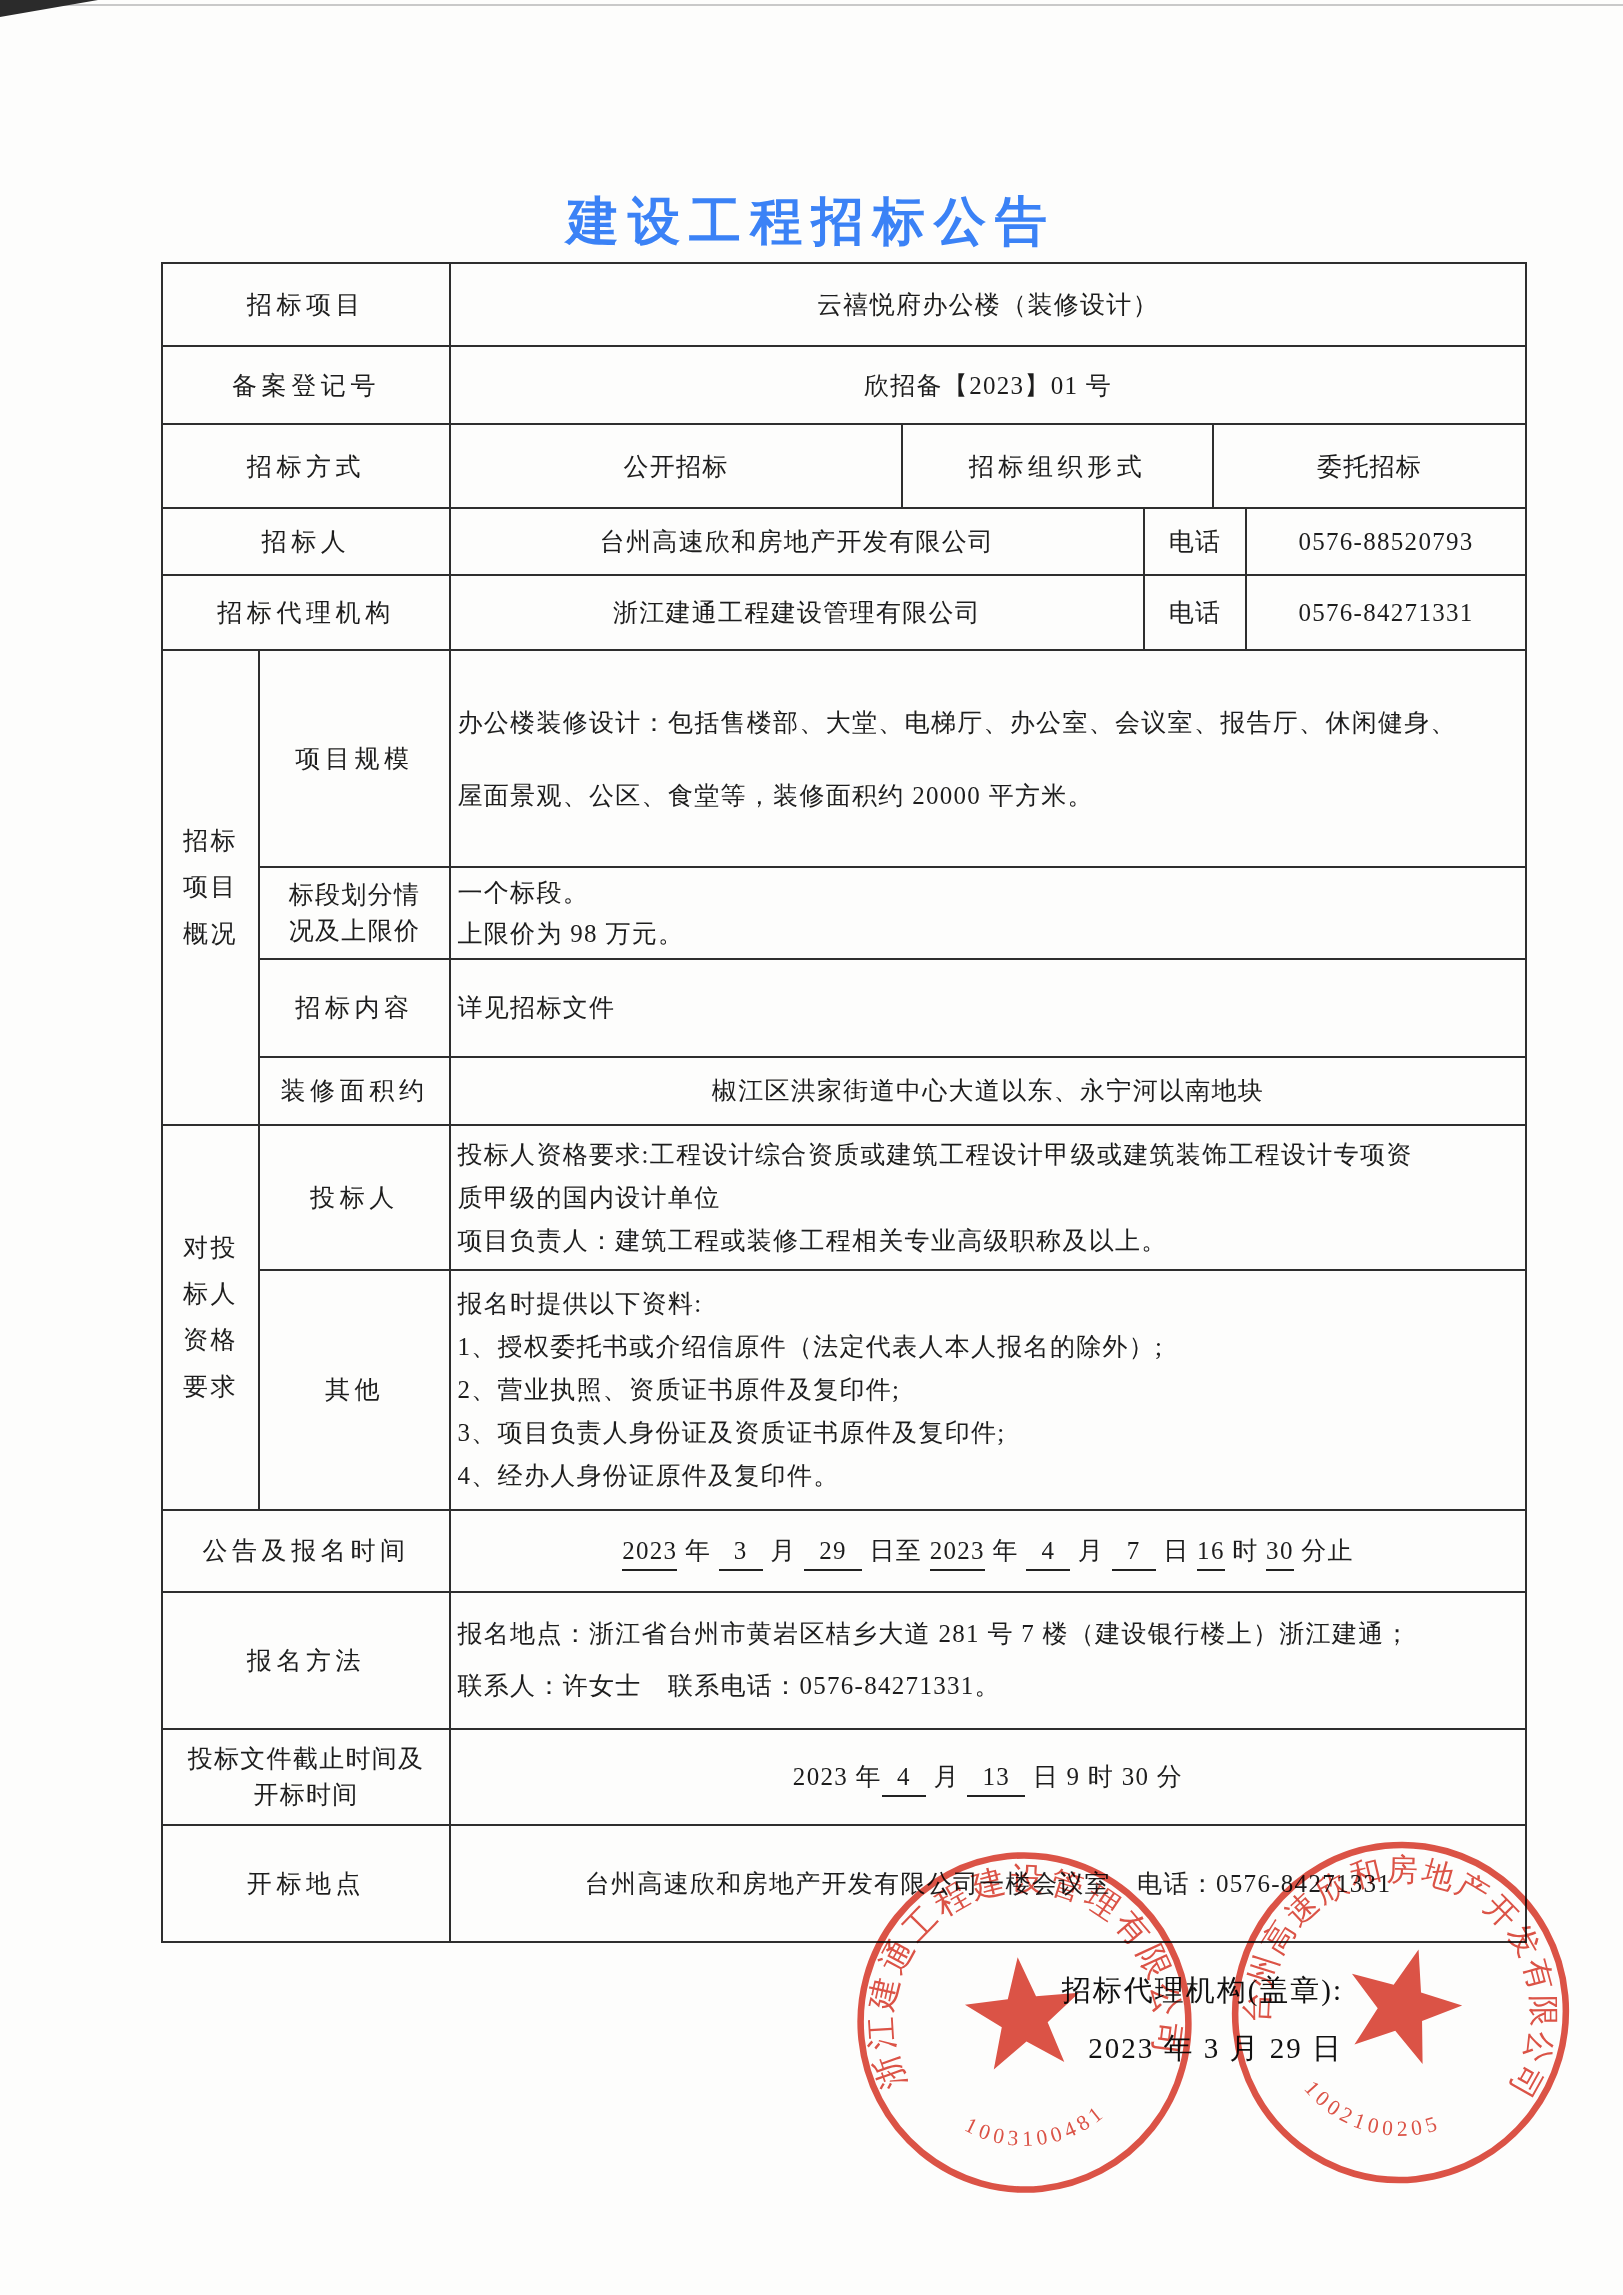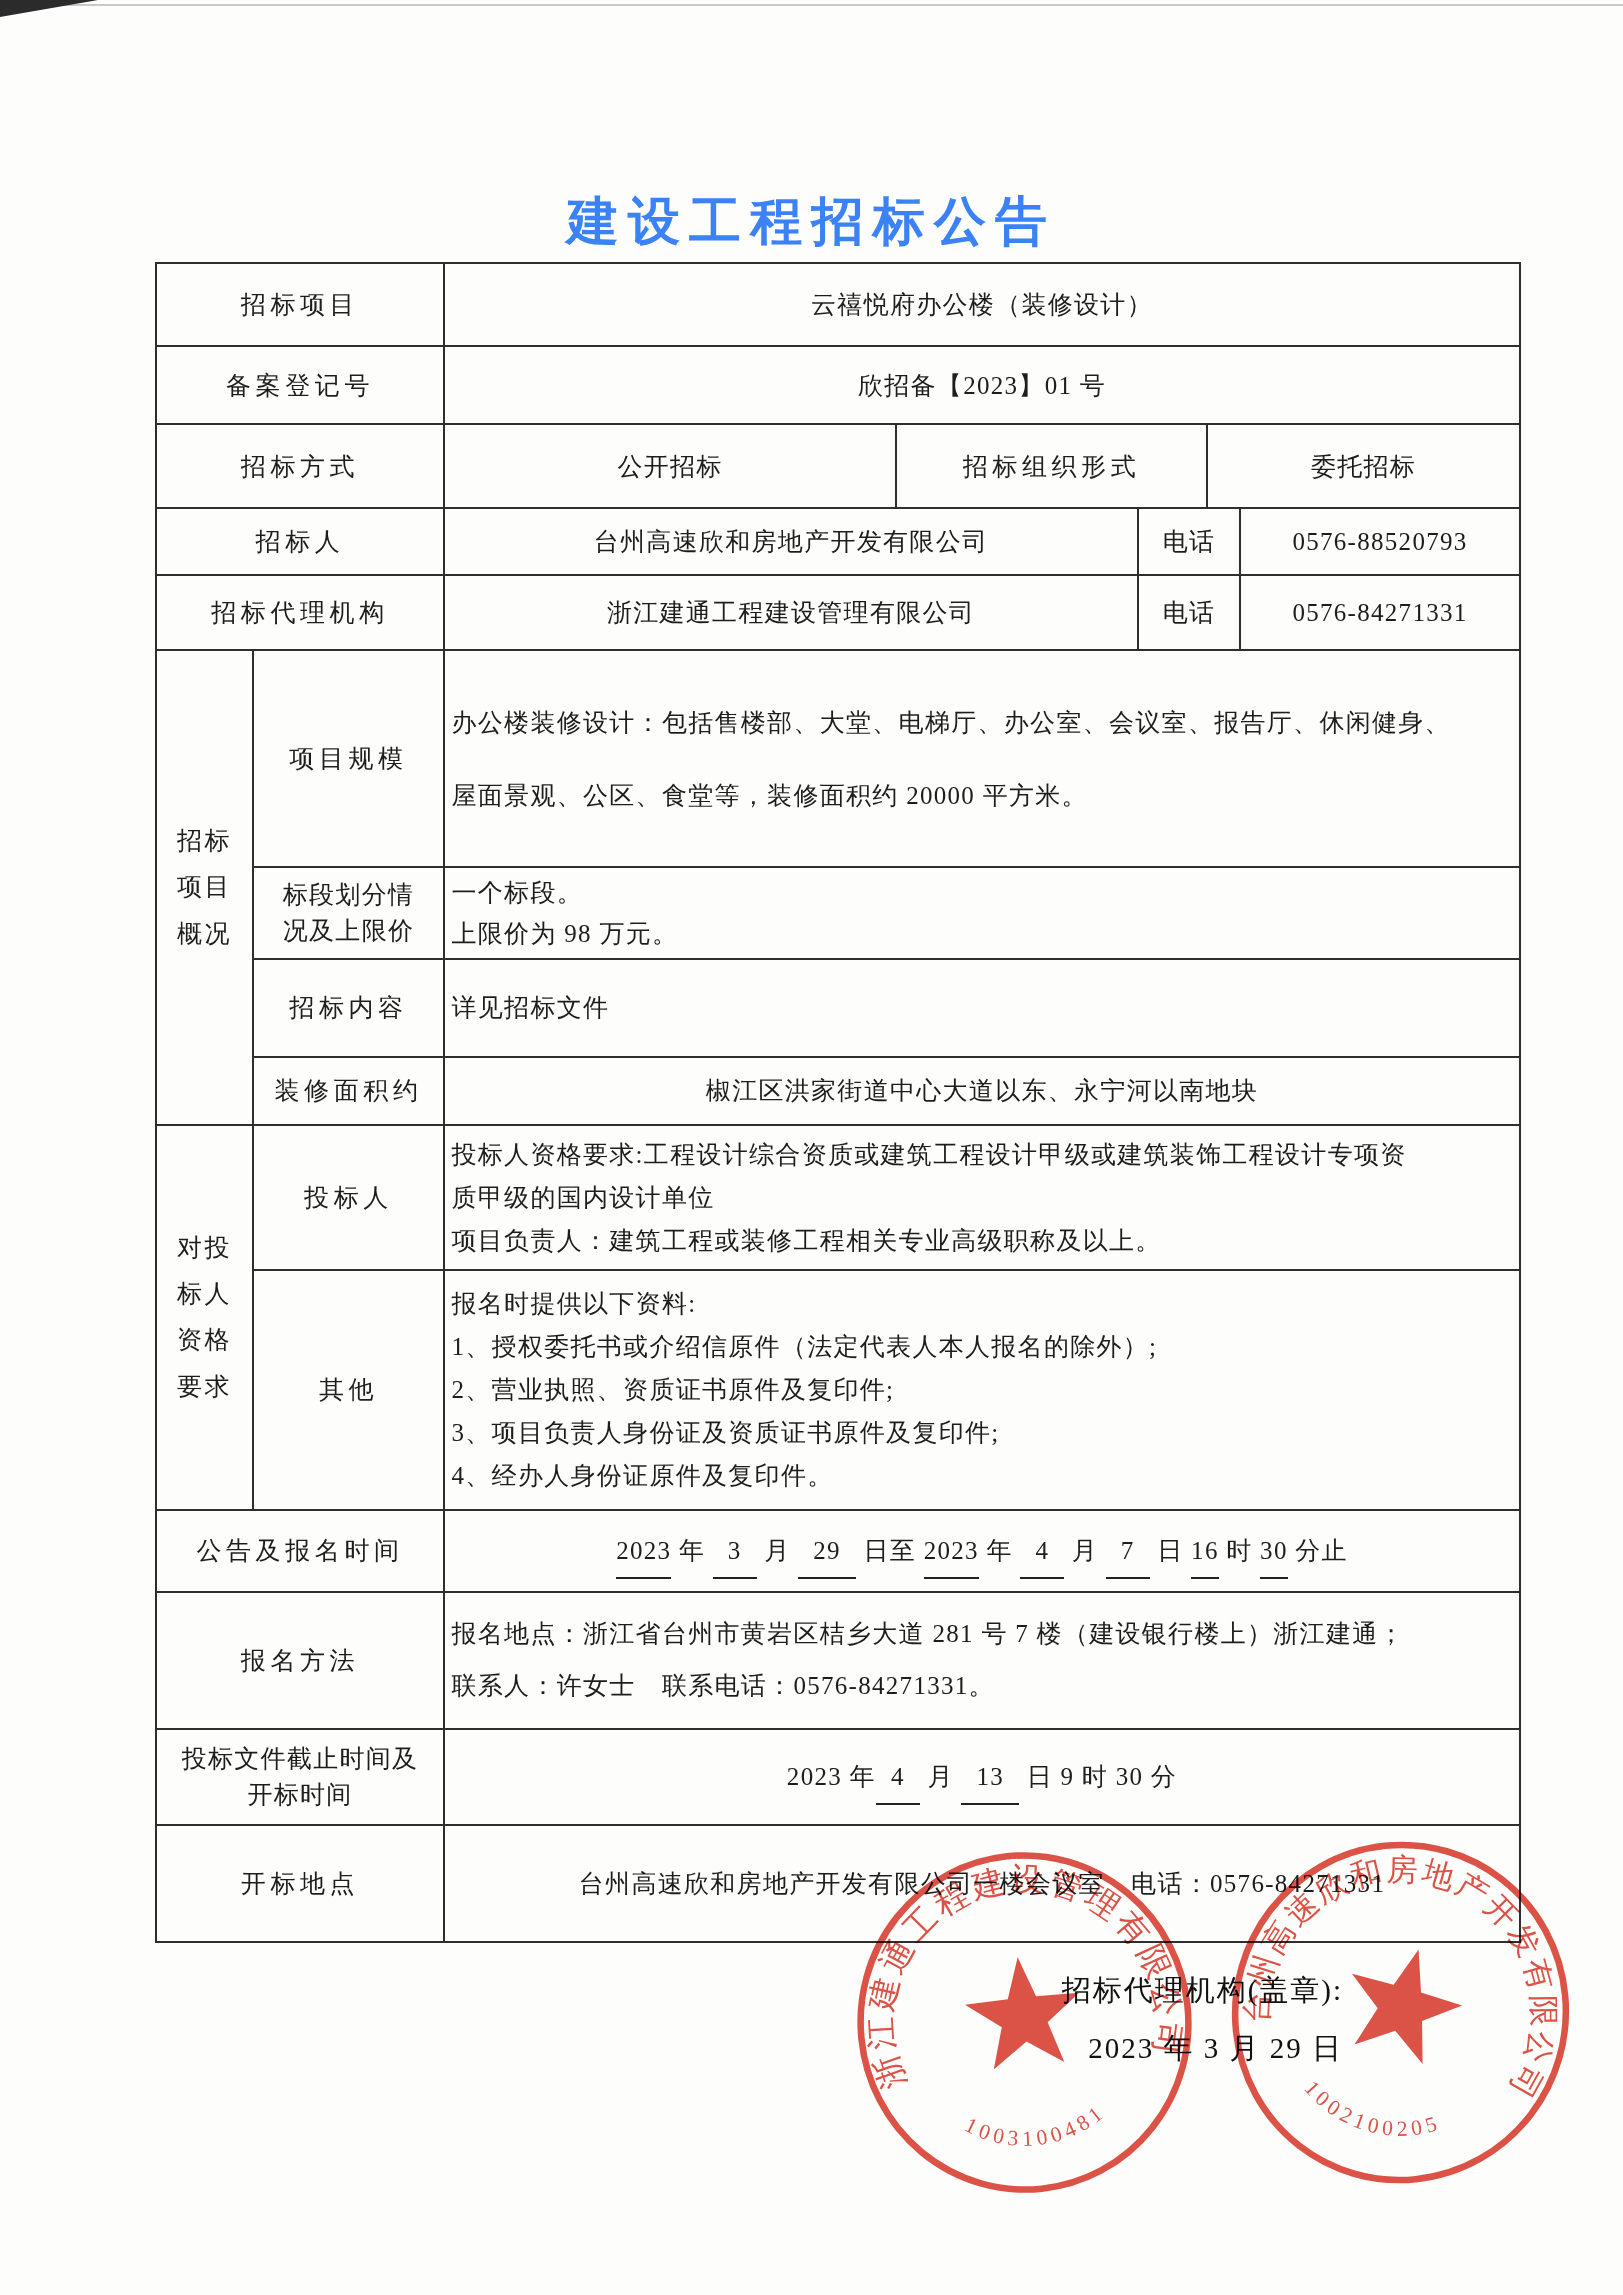--- a/index.html
+++ b/index.html
@@ -11,40 +11,40 @@
   }
   .scan-topline{position:absolute;top:3.9px;left:0;width:100%;height:2px;background:#c9c9c9;}
   .scan-corner{position:absolute;top:0;left:0;width:0;height:0;
     border-top:17px solid #2b2b2b;border-right:98px solid transparent;}
   .doc-title{
     position:absolute;top:187px;left:0;width:100%;text-align:center;
     font-family:"DejaVu Sans","Liberation Sans",sans-serif;
     font-size:52px;font-weight:900;letter-spacing:9.2px;color:#3b82f6;
   }
   table.main{
-    position:absolute;left:155px;top:262px;width:1363px;
+    position:absolute;left:161px;top:262px;width:1363px;
     border-collapse:collapse;table-layout:fixed;
     font-size:25px;letter-spacing:1.3px;
   }
   table.main td{
     border:2px solid #2e2e2e;vertical-align:middle;
     padding:3.9px 6.5px;overflow:hidden;
   }
   td.lab{text-align:center;letter-spacing:4.6px;padding:3.9px 2.6px;}
   td.vlab{text-align:center;white-space:pre-line;line-height:1.85;letter-spacing:2.6px;}
   td.cc{text-align:center;}
   td.cl{text-align:left;padding-left:19.6px;white-space:pre-line;}
   td.wrap2{white-space:pre-line;text-align:center;line-height:1.45;letter-spacing:1.3px;}
   .lh-loose{line-height:73px;}
   .lh-mid{line-height:43px;}
   .lh-duo{line-height:41px;}
   .lh-sign{line-height:52px;}
   .indent{padding-left:69px;}
   .seg-line{white-space:pre;text-align:center;}
-  .seg-line .u{border-bottom:2.6px solid #222;padding-bottom:13px;}
+  .seg-line .u{border-bottom:2.6px solid #222;padding-bottom:5px;}
   .footer-block{
     position:absolute;top:1961px;right:280px;text-align:right;
     font-size:29px;line-height:58px;letter-spacing:2px;color:#111;
   }
   .stamp{position:absolute;mix-blend-mode:multiply;opacity:0.87;pointer-events:none;}
   .stamp svg{display:block;}
   .stamp text{font-family:"Liberation Serif","DejaVu Serif",serif;}
 </style>
 </head>
 <body>

